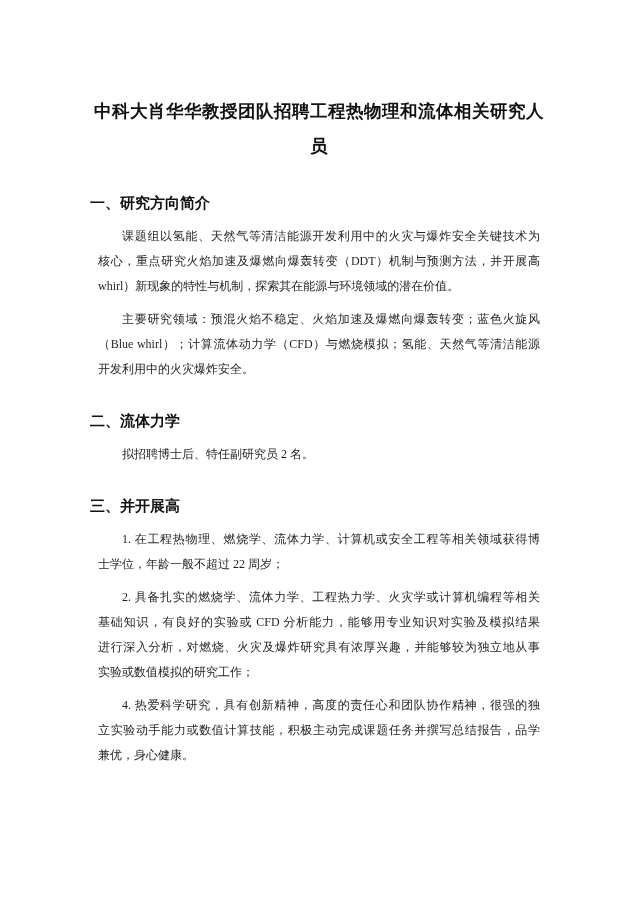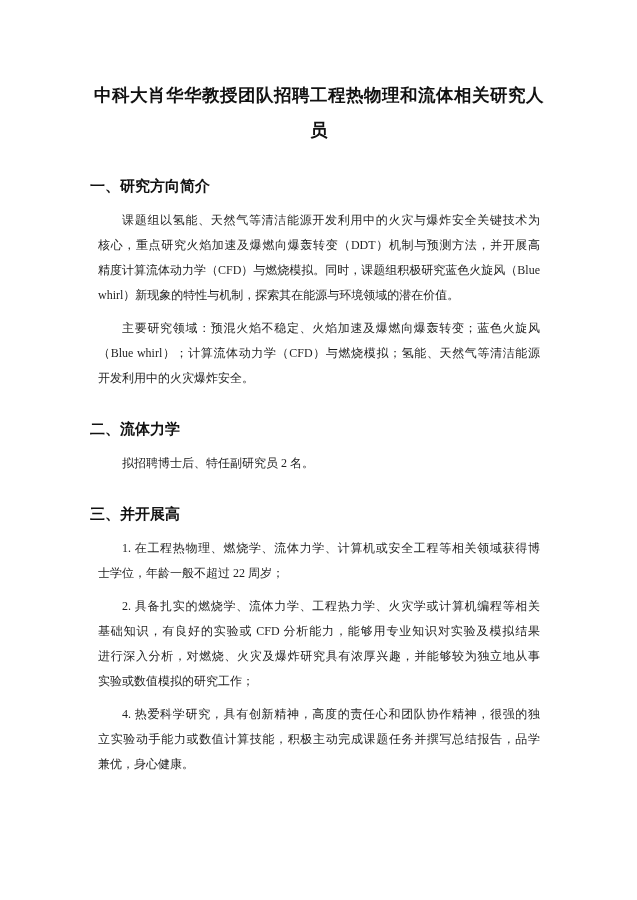--- a/index.html
+++ b/index.html
@@ -10,40 +10,39 @@
   .page {
     position: relative;
     width: 637px;
     height: 900px;
     background: var(--page-bg, #ffffff);
     overflow: hidden;
     font-family: "Liberation Serif", "DejaVu Serif", serif;
     color: var(--text-color, #1f1f1f);
   }
   .inner {
-    padding: 0 89px 0 90px;
+    padding: 16px 89px 0 90px;
   }
   .doc-title {
     padding-top: 78px;
   }
   .title-line {
     font-size: 17.5px;
     font-weight: bold;
     line-height: 35px;
     text-align: center;
     color: var(--heading-color, #111111);
     letter-spacing: 0.5px;
   }
   .sec-heading {
     font-size: 15px;
     font-weight: bold;
     line-height: 25px;
     margin: 27px 0 5px 0;
     color: var(--heading-color, #111111);
-    font-family: Liberation Mono, monospace;
   }
   .para {
     margin: 8px;
   }
   .line {
     font-size: 12px;
     line-height: 25px;
     text-align: justify;
     text-align-last: justify;
     color: var(--text-color, #1f1f1f);
@@ -63,21 +62,20 @@
     <header class="doc-title" id="docTitle">
         <div class="title-line">中科大肖华华教授团队招聘工程热物理和流体相关研究人</div>
         <div class="title-line">员</div>
       </header>
     <main id="docBody">
         <section class="doc-section">
           <h2 class="sec-heading">一、研究方向简介</h2>
           <div class="para">
             <div class="line indent">课题组以氢能、天然气等清洁能源开发利用中的火灾与爆炸安全关键技术为</div>
             <div class="line">核心，重点研究火焰加速及爆燃向爆轰转变（DDT）机制与预测方法，并开展高</div>
-            <div class="line">精度计算流体动力学（CFD）与燃烧模拟。同时，课题组积极研究蓝色火旋风（Blue</div>
             <div class="line last">whirl）新现象的特性与机制，探索其在能源与环境领域的潜在价值。</div>
           </div>
           <div class="para">
             <div class="line indent">主要研究领域：预混火焰不稳定、火焰加速及爆燃向爆轰转变；蓝色火旋风</div>
             <div class="line">（Blue whirl）；计算流体动力学（CFD）与燃烧模拟；氢能、天然气等清洁能源</div>
             <div class="line last">开发利用中的火灾爆炸安全。</div>
           </div>
         </section>
         <section class="doc-section">
           <h2 class="sec-heading">二、流体力学</h2>

